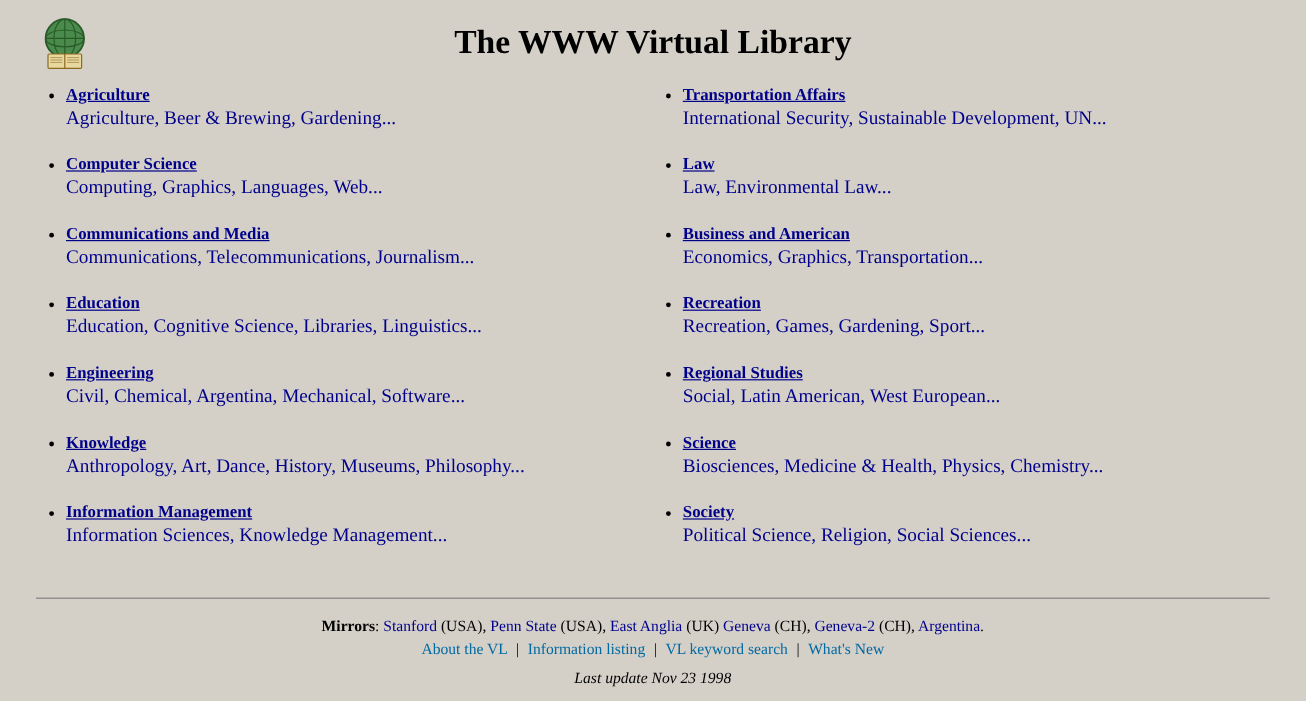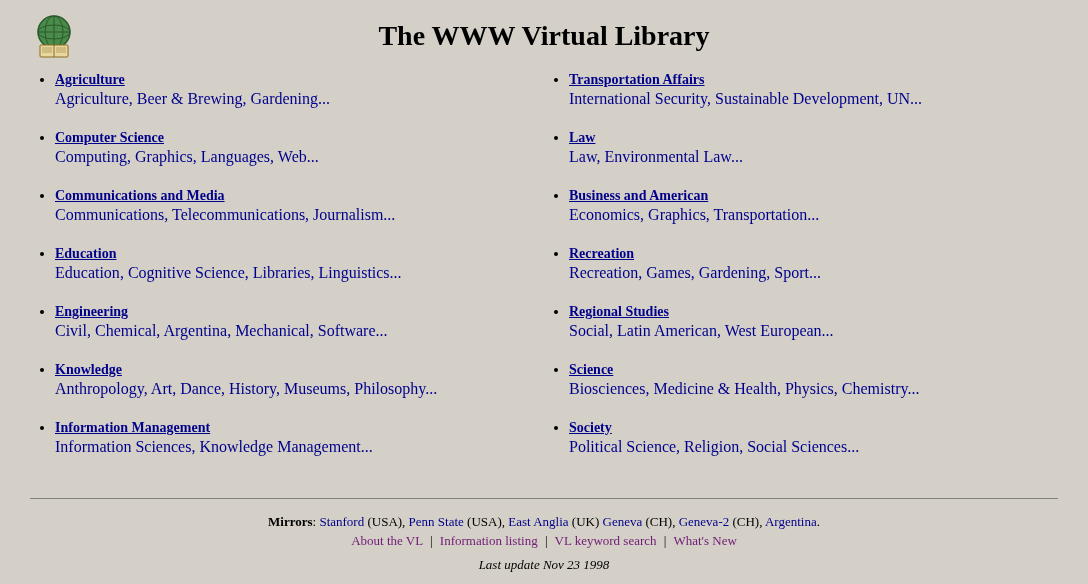--- a/index.html
+++ b/index.html
@@ -77,21 +77,21 @@
       text-align: center;
       font-size: 13px;
     }
     .footer-mirrors {
       margin-bottom: 3px;
     }
     .footer-links {
       margin-bottom: 8px;
     }
     .footer-links a {
-      color: #701a75;
+      color: #0369a1;
     }
     .footer-separator {
       color: #000;
       margin: 0 4px;
     }
     .footer-lastupdate {
       font-style: italic;
       font-size: 13px;
     }
   </style>

